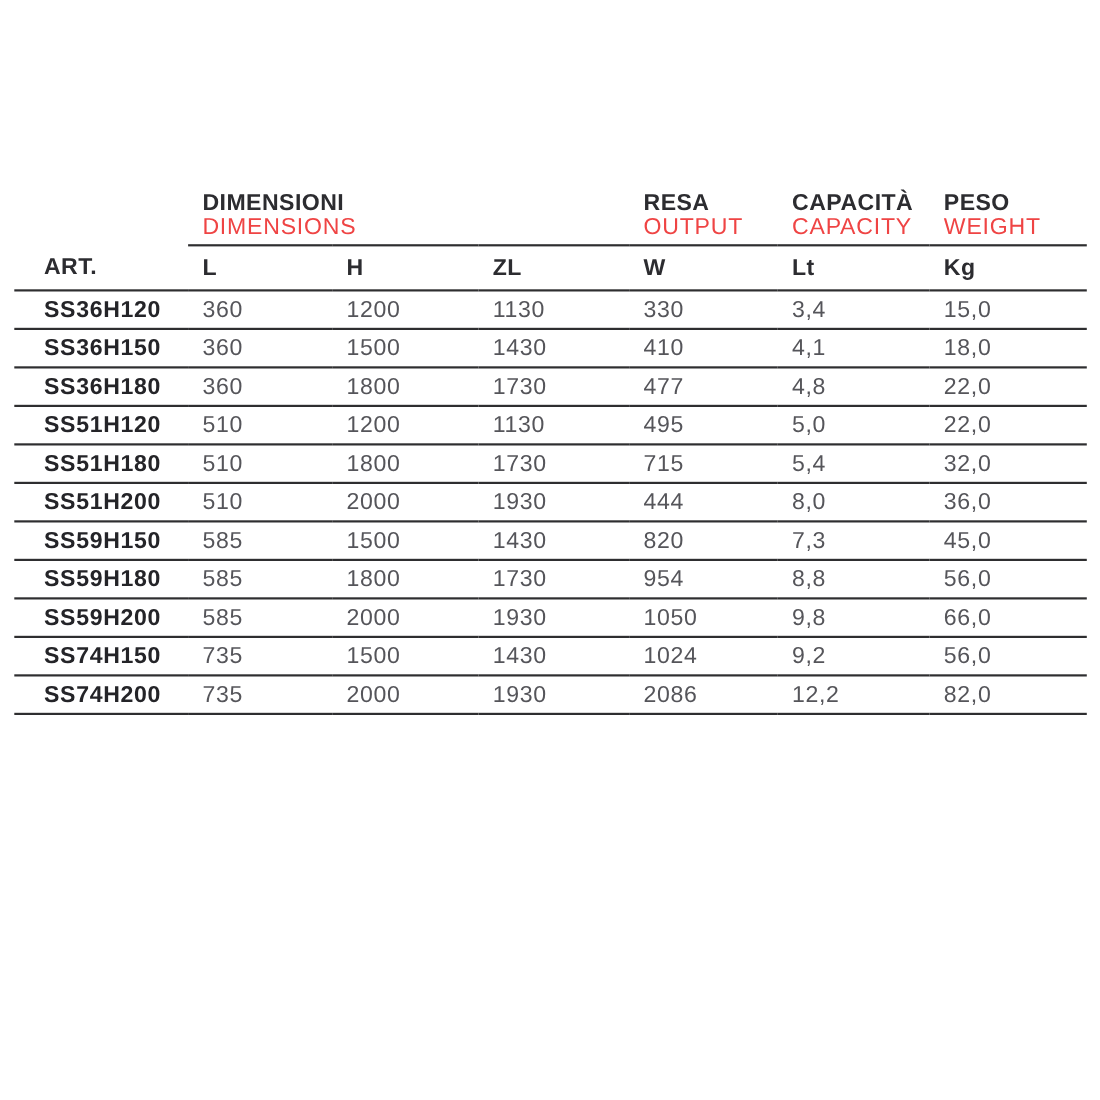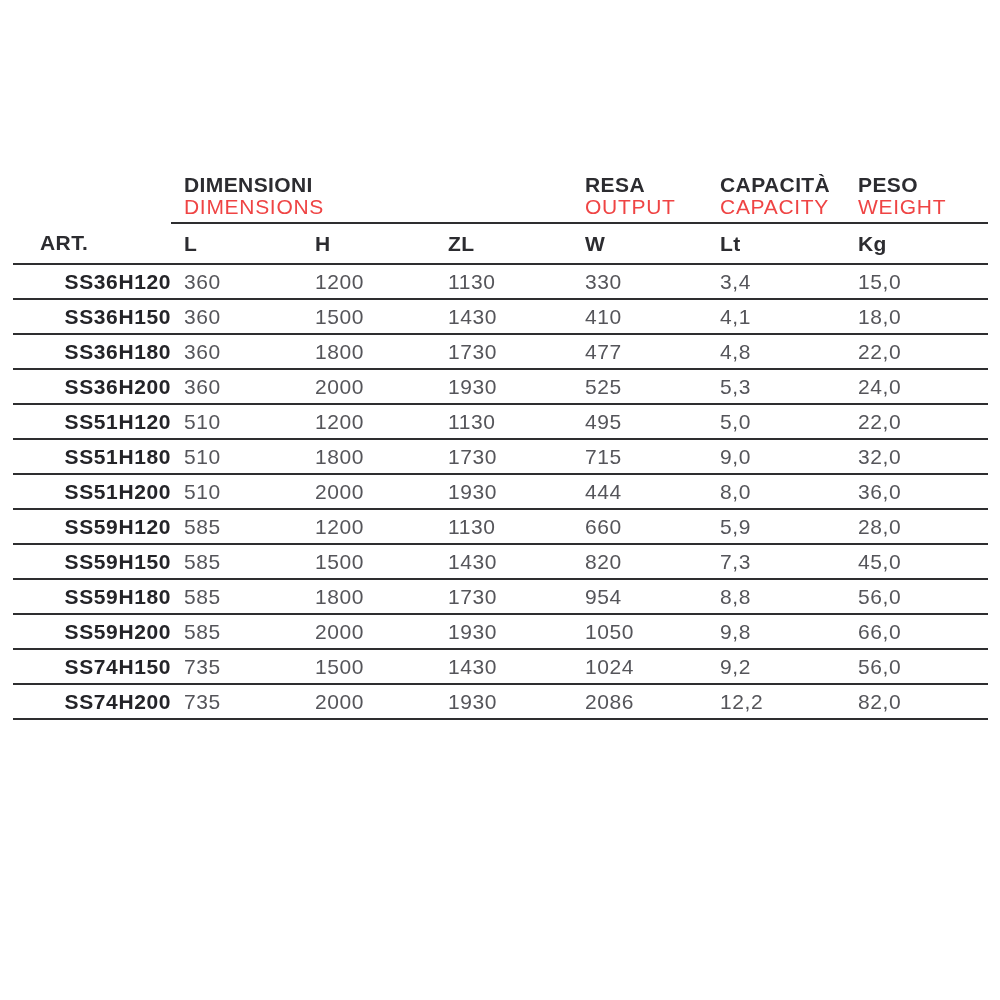--- a/index.html
+++ b/index.html
@@ -76,21 +76,20 @@
     font-size: 21px;
     padding: 0 0 0 13px;
     border-bottom: 2px solid #2e2e30;
     white-space: nowrap;
   }
   td.art-cell {
     padding-left: 27px !important;
     font-weight: bold;
     color: #242428;
     letter-spacing: 0.6px;
-    text-align: right;
   }
   td.val-cell {
     font-weight: normal;
     color: #55555a;
     letter-spacing: 0.6px;
   }
 </style>
 </head>
 <body>
 
@@ -157,65 +156,47 @@
         <tr class="data-row">
           <td class="art-cell">SS36H180</td>
           <td class="val-cell">360</td>
           <td class="val-cell">1800</td>
           <td class="val-cell">1730</td>
           <td class="val-cell">477</td>
           <td class="val-cell">4,8</td>
           <td class="val-cell">22,0</td>
         </tr>
         <tr class="data-row">
-          <td class="art-cell">SS36H200</td>
-          <td class="val-cell">360</td>
-          <td class="val-cell">2000</td>
-          <td class="val-cell">1930</td>
-          <td class="val-cell">525</td>
-          <td class="val-cell">5,3</td>
-          <td class="val-cell">24,0</td>
-        </tr>
-        <tr class="data-row">
           <td class="art-cell">SS51H120</td>
           <td class="val-cell">510</td>
           <td class="val-cell">1200</td>
           <td class="val-cell">1130</td>
           <td class="val-cell">495</td>
           <td class="val-cell">5,0</td>
           <td class="val-cell">22,0</td>
         </tr>
         <tr class="data-row">
           <td class="art-cell">SS51H180</td>
           <td class="val-cell">510</td>
           <td class="val-cell">1800</td>
           <td class="val-cell">1730</td>
           <td class="val-cell">715</td>
-          <td class="val-cell">9,0</td>
+          <td class="val-cell">5,4</td>
           <td class="val-cell">32,0</td>
         </tr>
         <tr class="data-row">
           <td class="art-cell">SS51H200</td>
           <td class="val-cell">510</td>
           <td class="val-cell">2000</td>
           <td class="val-cell">1930</td>
           <td class="val-cell">444</td>
           <td class="val-cell">8,0</td>
           <td class="val-cell">36,0</td>
         </tr>
         <tr class="data-row">
-          <td class="art-cell">SS59H120</td>
-          <td class="val-cell">585</td>
-          <td class="val-cell">1200</td>
-          <td class="val-cell">1130</td>
-          <td class="val-cell">660</td>
-          <td class="val-cell">5,9</td>
-          <td class="val-cell">28,0</td>
-        </tr>
-        <tr class="data-row">
           <td class="art-cell">SS59H150</td>
           <td class="val-cell">585</td>
           <td class="val-cell">1500</td>
           <td class="val-cell">1430</td>
           <td class="val-cell">820</td>
           <td class="val-cell">7,3</td>
           <td class="val-cell">45,0</td>
         </tr>
         <tr class="data-row">
           <td class="art-cell">SS59H180</td>

